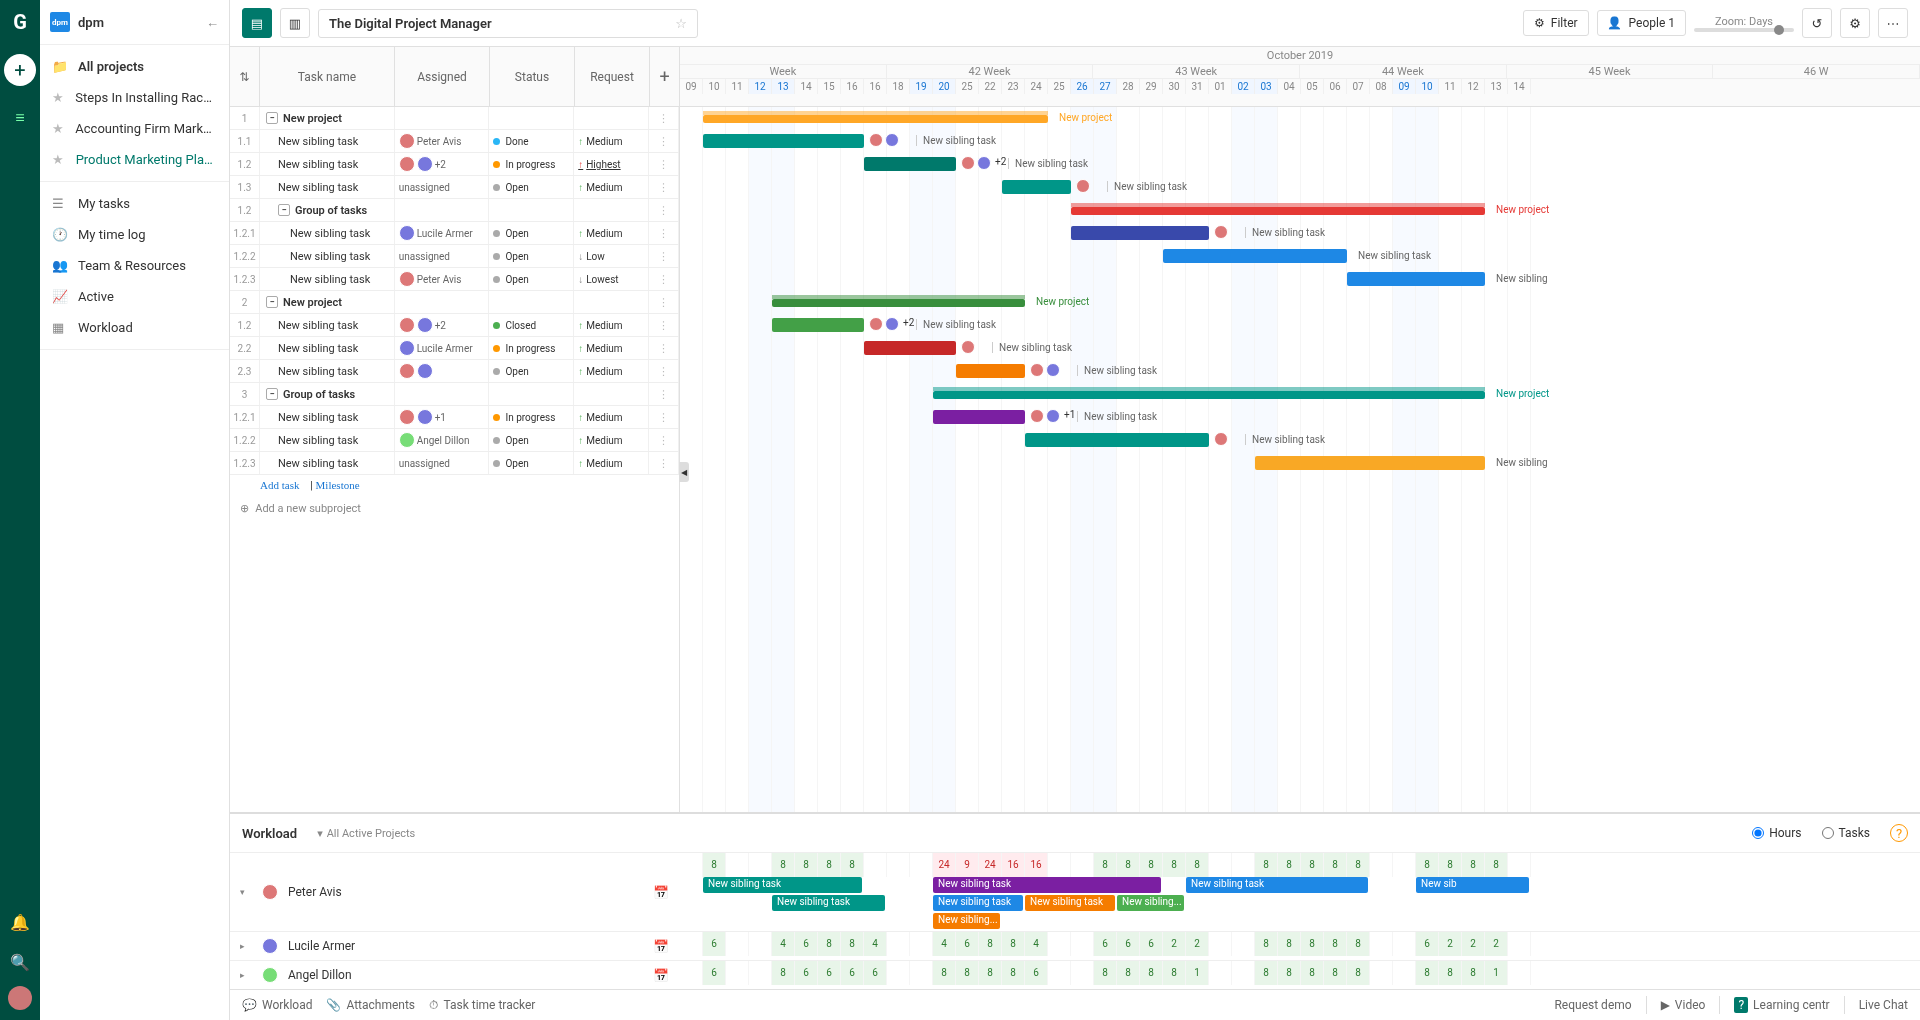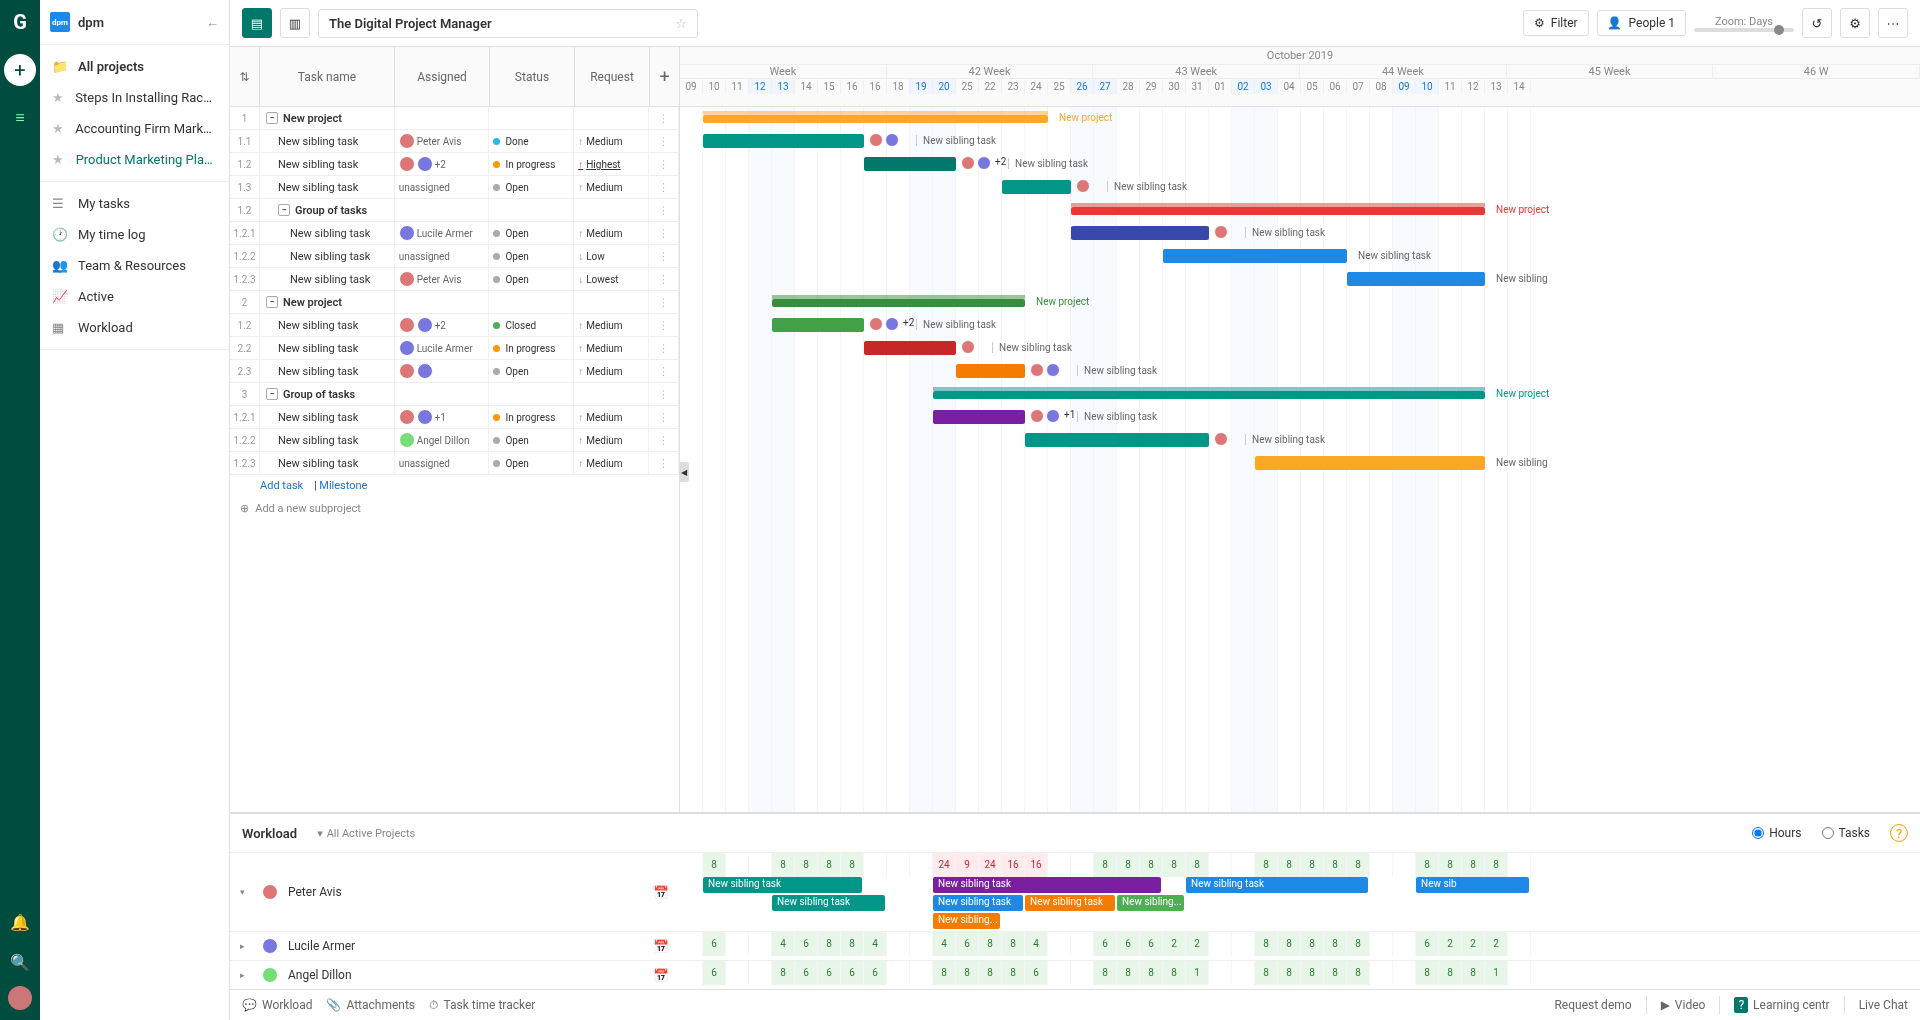--- a/index.html
+++ b/index.html
@@ -77,21 +77,21 @@
 .collapse { width:12px; height:12px; border:1px solid #aaa; border-radius:2px; display:inline-flex; align-items:center; justify-content:center; font-size:9px; margin-right:5px; cursor:pointer;}
 .avatar { width:16px; height:16px; border-radius:50%; background:#d77; display:inline-block; margin-right:2px; border:1px solid #fff;}
 .avatar.a2{background:#77d;} .avatar.a3{background:#7d7;}
 .status-dot { width:7px; height:7px; border-radius:50%; display:inline-block; margin-right:5px;}
 .sd-done{background:#29b6f6;} .sd-prog{background:#ff9800;} .sd-open{background:#aaa;} .sd-closed{background:#4caf50;}
 .pri-arrow-up::before{content:"↑"; color:#4caf50; margin-right:3px;}
 .pri-arrow-down::before{content:"↓"; color:#888; margin-right:3px;}
 .pri-arrow-top::before{content:"↑"; color:#e53935; margin-right:3px;}
 
 .add-links { padding:4px 30px; font-size:11px;}
-.add-links a { color:#1976d2; margin-right:8px; cursor:pointer;}
+.add-links a { color:#1976d2; margin-right:8px; cursor:pointer;font-family:Liberation Serif, serif;}
 .add-sub { padding:6px 10px; font-size:11px; color:#888; display:flex; align-items:center; gap:6px; cursor:pointer;}
 
 
 .timeline { flex: 1; position: relative; overflow:hidden;}
 .tl-bg { position:absolute; inset:0; display:flex;}
 .tl-bg-col { width:23px; border-right:1px solid #f5f5f5;}
 .tl-bg-col.wk { background:#f7faff;}
 .bars { position:relative;}
 .bar-row { position:relative; height:23px;}
 .bar { position:absolute; height:14px; top:4px; border-radius:2px; }

